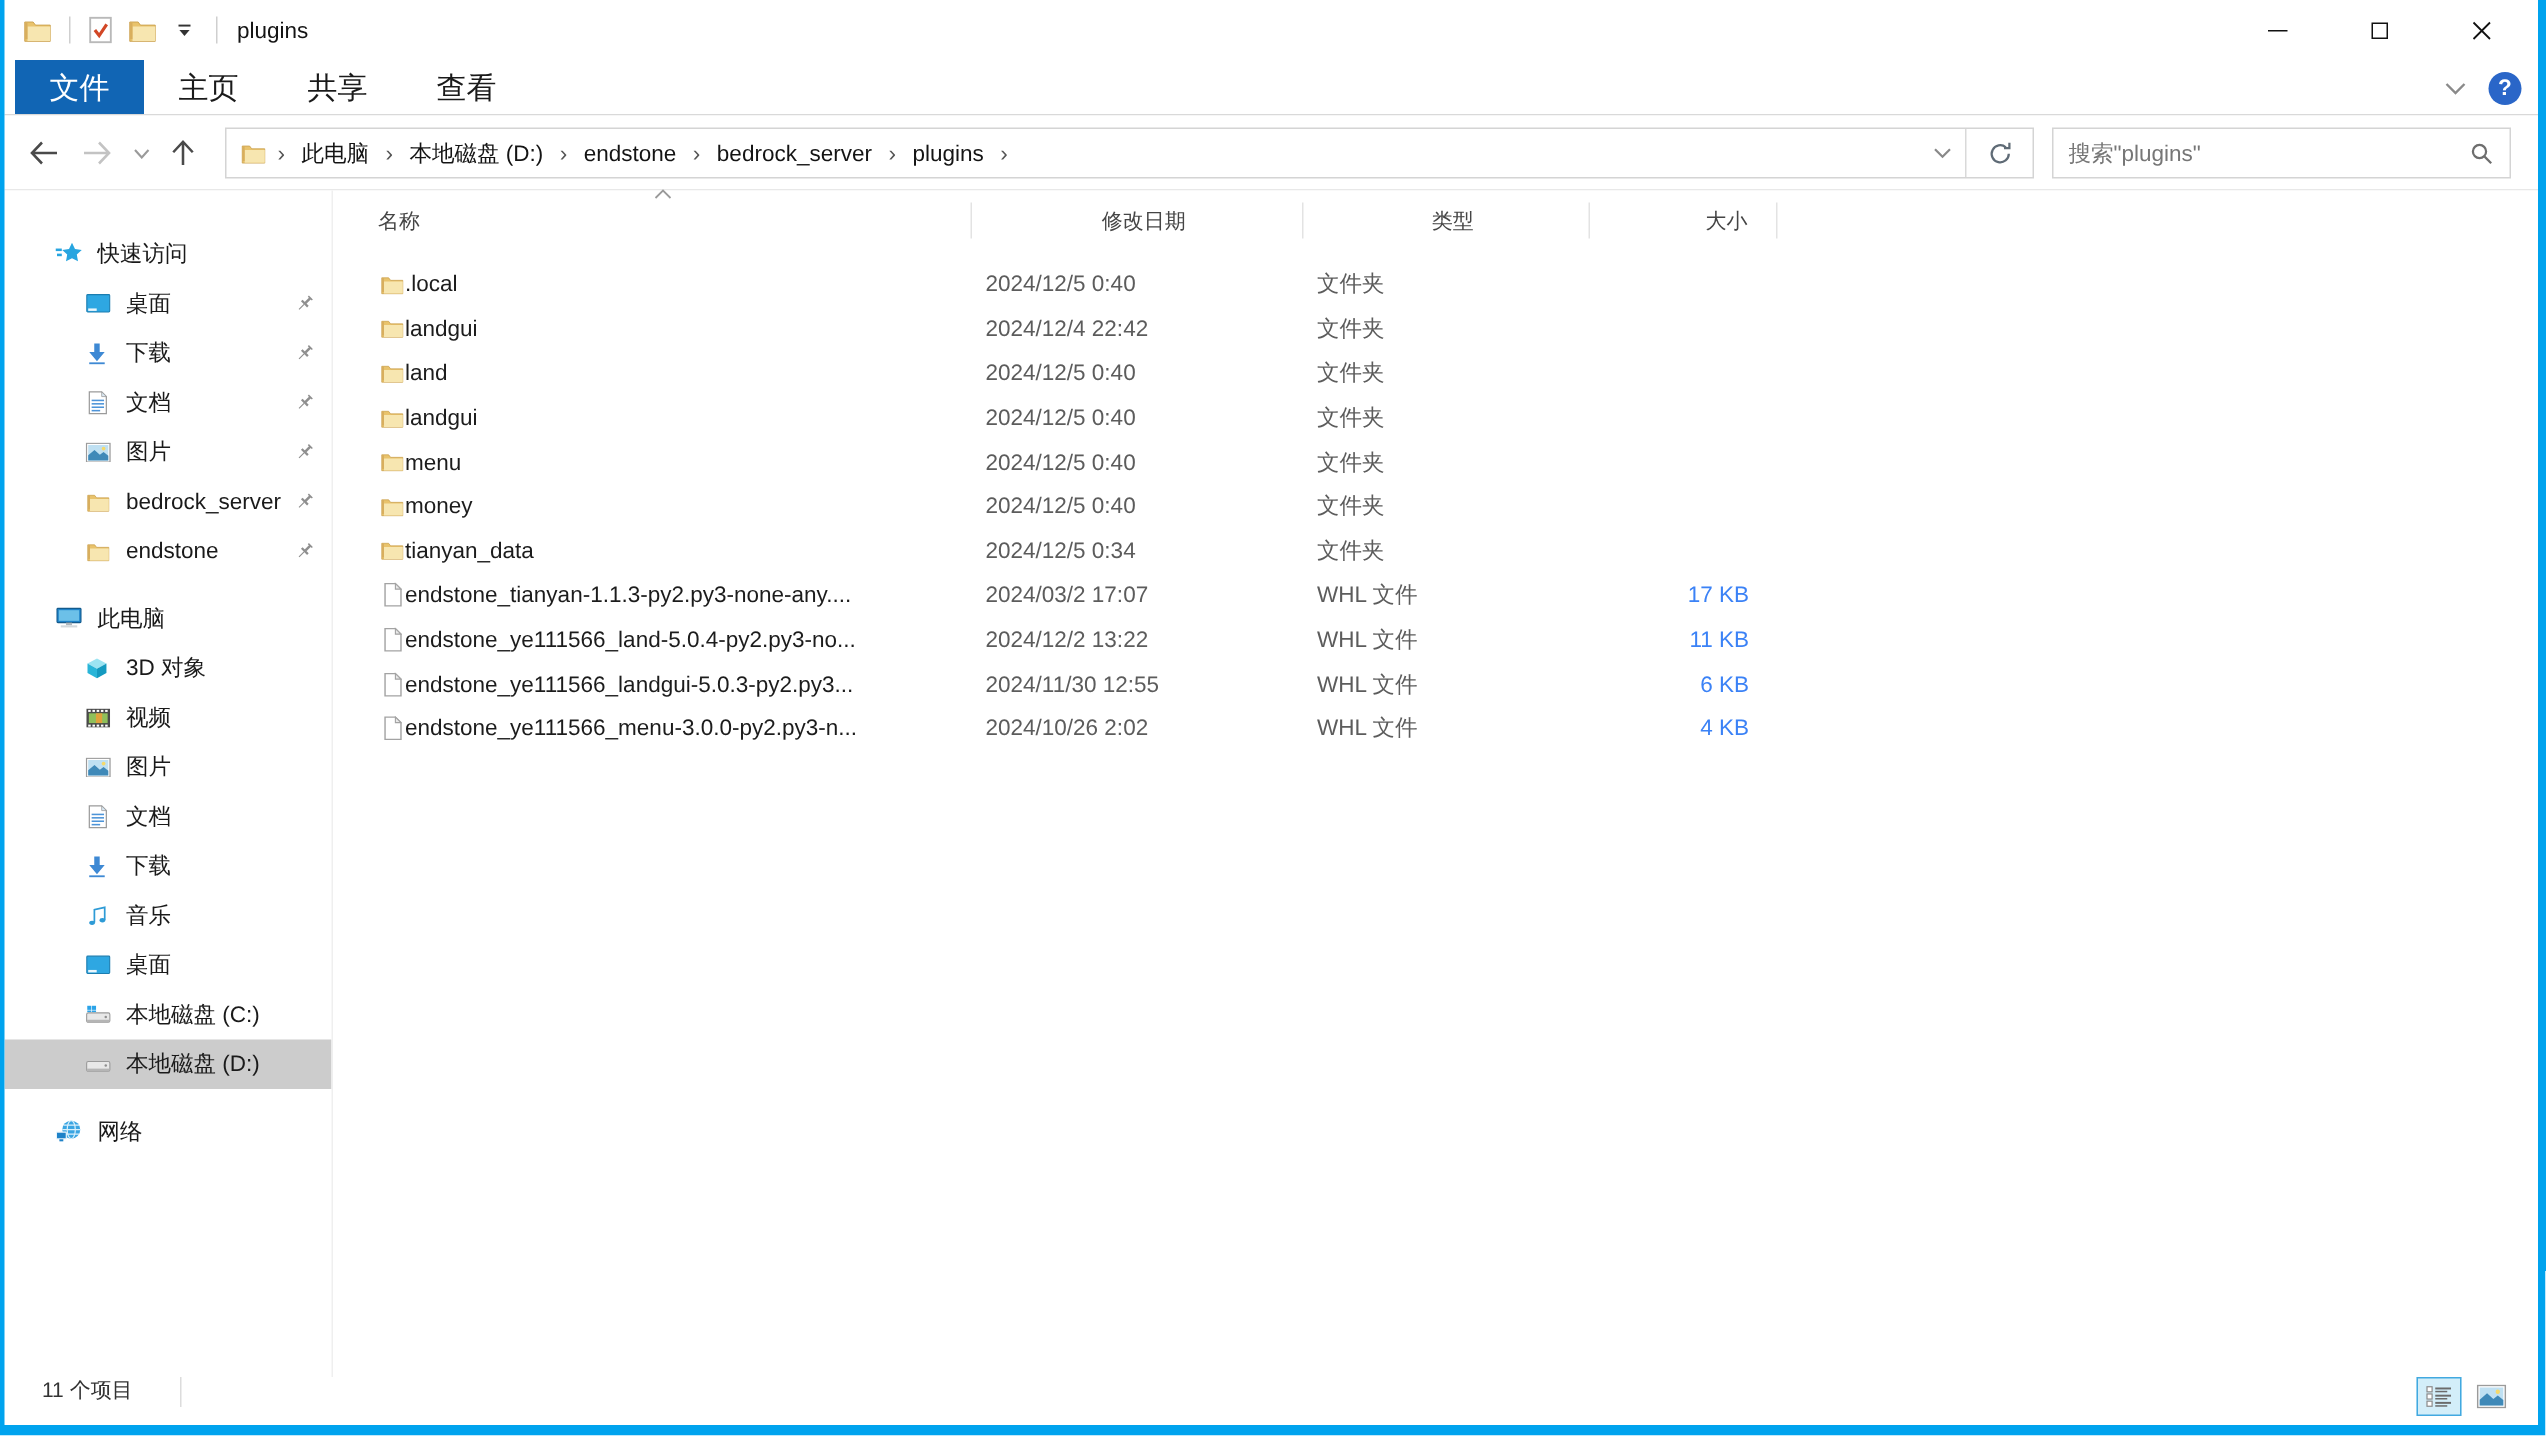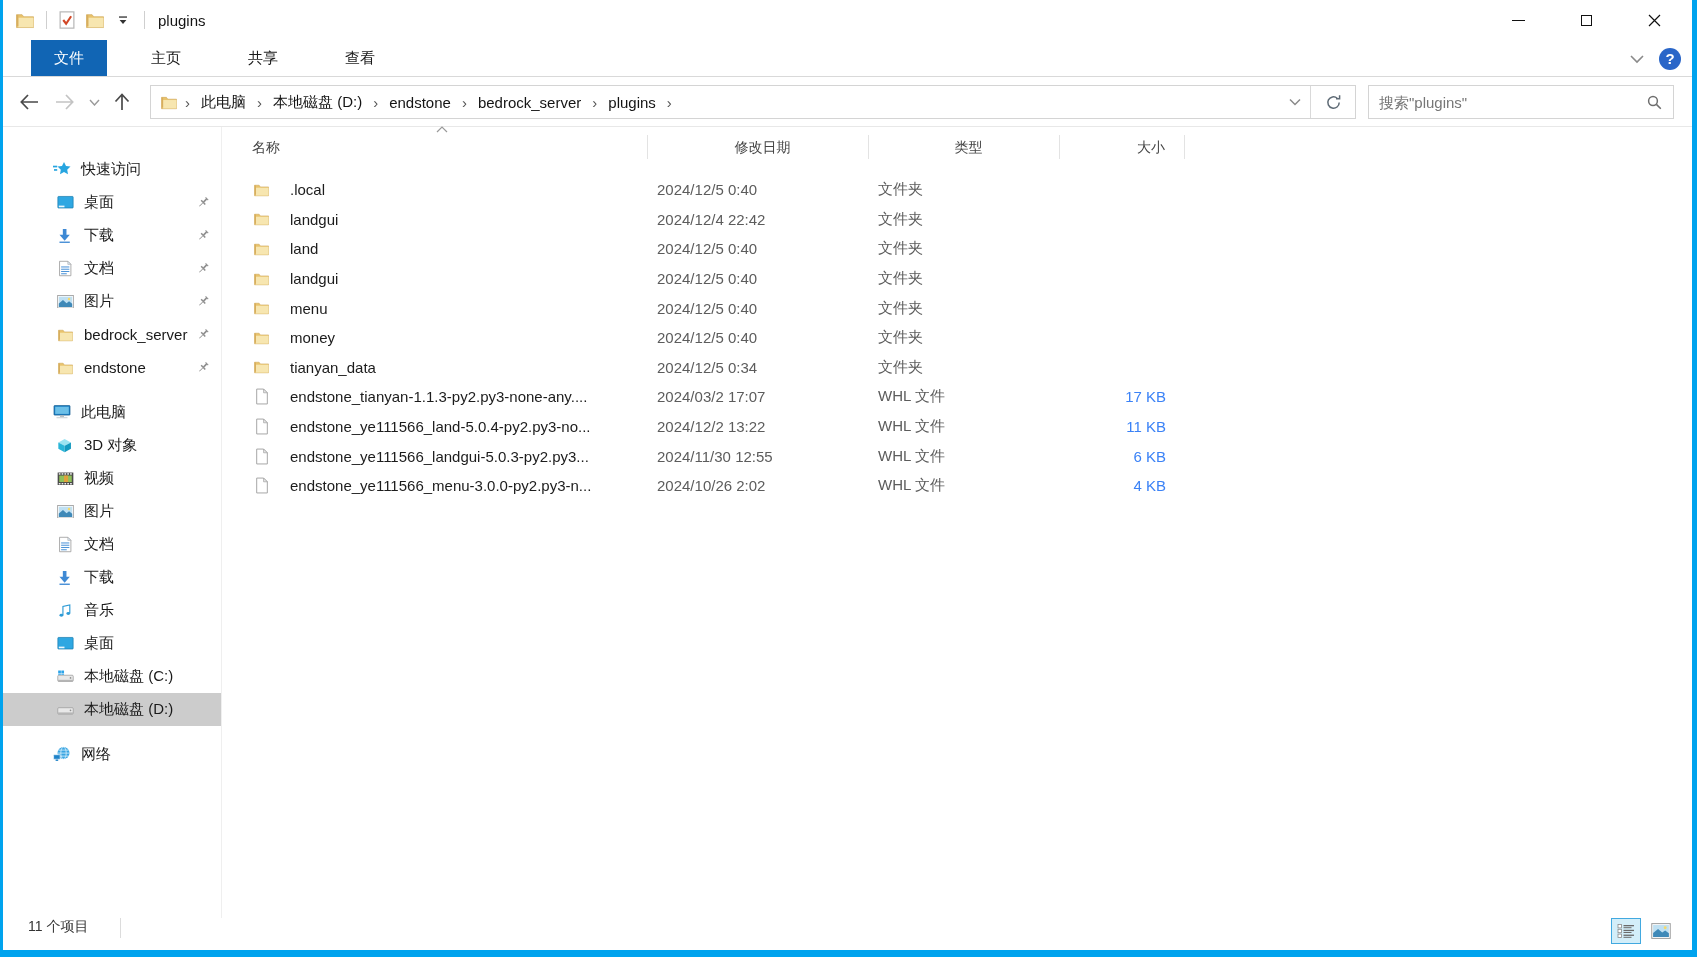--- a/index.html
+++ b/index.html
@@ -21,21 +21,21 @@
   .qat-drop { display:flex; flex-direction:column; align-items:center; margin-right:4px; }
   .title-text { font-size:15px; color:#141414; margin-left:4px; }
   .wincontrols { position:absolute; right:4px; top:0; height:40px; display:flex; }
   .wbtn { width:68px; height:40px; display:flex; align-items:center; justify-content:center; cursor:default; }
   .glyph-min { width:13px; height:0; border-top:1.6px solid #111; display:block; }
   .glyph-max { width:11px; height:11px; border:1.4px solid #111; display:block; }
 
   
   .ribbonrow { position:absolute; left:3px; right:5px; top:40px; height:37px; background:#fff; border-bottom:1px solid #d9d9d9; display:flex; align-items:stretch; }
   .tabs { display:flex; margin-left:7px; }
-  .tab { padding:0 23px; display:flex; align-items:center; font-size:15px; color:#1a1a1a; cursor:default;margin-left:21px; }
+  .tab { padding:0 23px; display:flex; align-items:center; font-size:20px; color:#1a1a1a; cursor:default; }
   .tab.active { background:#1165b4; color:#fff; }
   .ribbon-right { position:absolute; right:11px; top:0; height:37px; display:flex; align-items:center; gap:14px; }
   .help-btn { width:22px; height:22px; border-radius:50%; background:#2a66c8; color:#fff; font-size:15px; font-weight:bold; display:flex; align-items:center; justify-content:center; cursor:default; }
 
   
   .navrow { position:absolute; left:3px; right:5px; top:77px; height:50px; background:#fff; border-bottom:1px solid #e8e8e8; }
   .navbtns { position:absolute; left:8px; top:0; height:50px; display:flex; align-items:center; }
   .nbtn { height:34px; display:flex; align-items:center; justify-content:center; cursor:default; }
   .addressbox { position:absolute; left:147px; right:336px; top:8px; height:34px; border:1px solid #d4d4d4; background:#fff; display:flex; align-items:center; }
   .crumbs { display:flex; align-items:center; overflow:hidden; flex:1; }
@@ -51,37 +51,37 @@
 
   
   .main { position:absolute; left:3px; right:5px; top:127px; bottom:39px; display:flex; background:#fff; }
 
   
   .sidebar { width:219px; padding-top:26px; border-right:1px solid #efefef; overflow:hidden; }
   .side-section { margin-top:12px; }
   .side-section:first-child { margin-top:0; }
   .side-row { height:33px; display:flex; align-items:center; cursor:default; }
   .side-row .lbl { margin-left:10px; white-space:nowrap; color:#1a1a1a; }
-  .side-head { padding-left:50px; }
+  .side-head { padding-left:34px; }
   .side-item { padding-left:53px; }
   .side-item.selected { background:#cccccc; }
   .pin { margin-left:auto; margin-right:11px; display:flex; }
   .icon16 { width:18px; height:17px; display:flex; align-items:center; justify-content:center; flex:0 0 auto; }
 
   
   .filearea { flex:1; position:relative; padding-left:14px; }
   .listhead { display:grid; grid-template-columns:412px 221px 191px 125px; height:40px; align-items:center; position:relative; }
   .hcell { font-size:14px; color:#454545; border-right:1px solid #e3e3e3; height:24px; line-height:24px; white-space:nowrap; cursor:default; }
   .hcell.name { padding-left:16px; }
   .hcell.date, .hcell.type { padding-left:9px;text-align:center; }
   .hcell.size { text-align:right; padding-right:19px; }
   .sort-caret { position:absolute; left:200px; top:-1px; }
   .rows { margin-top:8px; }
   .frow { display:grid; grid-template-columns:412px 221px 191px 125px; height:29.6px; align-items:center; cursor:default; }
-  .cell-name { display:flex; align-items:center; gap:20px; padding-left:16px; overflow:hidden; white-space:nowrap; color:#1c1c1c; }
+  .cell-name { display:flex; align-items:center; gap:0; padding-left:16px; overflow:hidden; white-space:nowrap; color:#1c1c1c; }
   .cell-date, .cell-type { padding-left:9px; color:#5c5c5c; white-space:nowrap; }
   .cell-size { text-align:right; padding-right:19px; color:#3b82f6; white-space:nowrap; }
 
   
   .statusbar { position:absolute; left:3px; right:5px; bottom:7px; height:32px; background:#fff; display:flex; padding-left:25px; font-size:14px; color:#333; }
   .status-div { width:1px; height:20px; background:#dcdcdc; margin-left:32px; }
   .view-toggles { position:absolute; right:16px; display:flex; gap:5px; }
   .vbtn { width:30px; height:26px; display:flex; align-items:center; justify-content:center; border:1px solid transparent; cursor:default; }
   .vbtn.active { background:#d3eef9; border-color:#42a9e0; }
 

